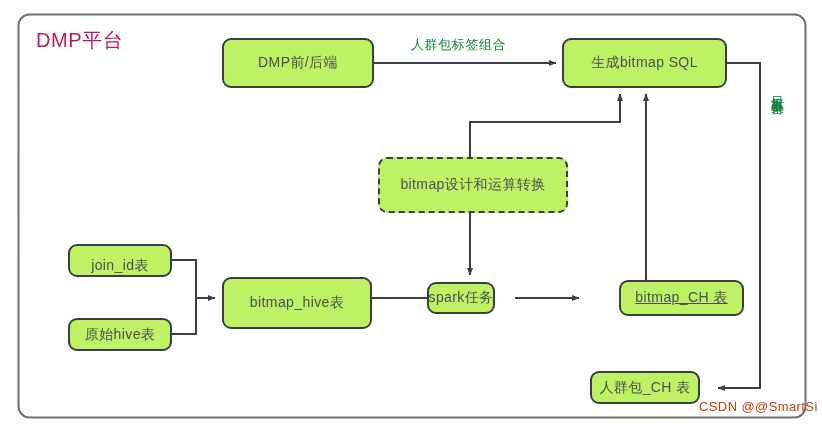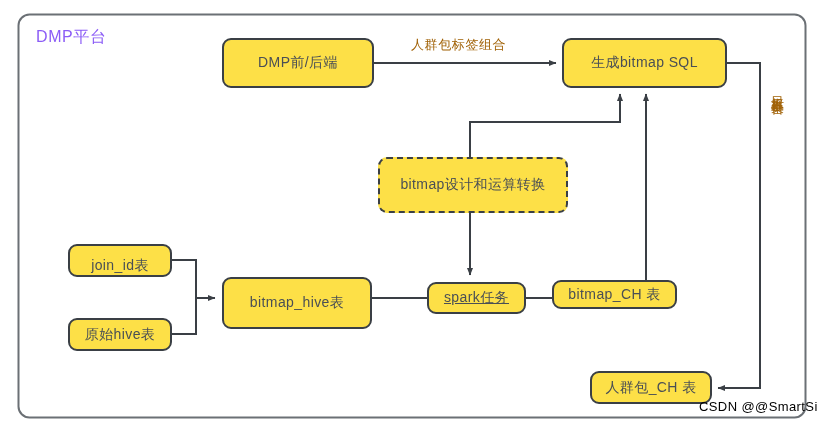--- a/index.html
+++ b/index.html
@@ -10,54 +10,54 @@
     overflow:hidden;
     position:relative;
   }
   #canvas{position:absolute;left:0;top:0;width:822px;height:428px;}
   svg.layer{position:absolute;left:0;top:0;width:822px;height:428px;}
   .node{
     position:absolute;
     box-sizing:border-box;
     border:2px solid #3a3f45;
     border-radius:9px;
-    background:#fde047;
+    background:#bef264;
     display:flex;align-items:center;justify-content:center;
     color:#4a4f55;
     font-size:14px;
     letter-spacing:.4px;
     white-space:nowrap;
   }
   .node.dashed{
     border-style:dashed;
     border-width:2px;
     border-radius:9px;
   }
   .container-title{
     position:absolute;
-    color:#8b5cf6;
-    font-size:16px;
+    color:#be185d;
+    font-size:20px;
     letter-spacing:.6px;
     white-space:nowrap;
   }
   .edge-label{
     position:absolute;
-    color:#a16207;
+    color:#15803d;
     font-size:13px;
     letter-spacing:.6px;
     white-space:nowrap;
   }
   .edge-label.vertical{
     writing-mode:vertical-rl;
     text-orientation:upright;
     letter-spacing:1px;
   }
   .watermark{
     position:absolute;
-    color:#000000;
+    color:#c2410c;
     font-size:13px;
     letter-spacing:.4px;
     white-space:nowrap;
   }
 </style>
 </head>
 <body>
 
 <div id="canvas">
 
@@ -108,29 +108,29 @@
   </div>
 
   <div class="node" style="left:68px;top:318px;width:104px;height:33px;justify-content:center;">
     <span>原始hive表</span>
   </div>
 
   <div class="node" style="left:222px;top:277px;width:150px;height:52px;">
     <span>bitmap_hive表</span>
   </div>
 
-  <div class="node" style="left:427px;top:282px;width:99px;height:32px;text-decoration:underline;">
+  <div class="node" style="left:427px;top:282px;width:68px;height:32px;">
     <span>spark任务</span>
   </div>
 
-  <div class="node" style="left:552px;top:280px;width:125px;height:29px;">
+  <div class="node" style="left:619px;top:280px;width:125px;height:36px;text-decoration:underline;">
     <span>bitmap_CH 表</span>
   </div>
 
-  <div class="node" style="left:590px;top:371px;width:122px;height:33px;">
+  <div class="node" style="left:590px;top:371px;width:110px;height:33px;">
     <span>人群包_CH 表</span>
   </div>
 
   <div class="edge-label" style="left:411px;top:36px;">人群包标签组合</div>
 
   <div class="edge-label vertical" style="left:768px;top:86px;">目标人群集合</div>
 
   <div class="watermark" style="left:699px;top:399px;">CSDN @@SmartSi</div>
 
 </div>

